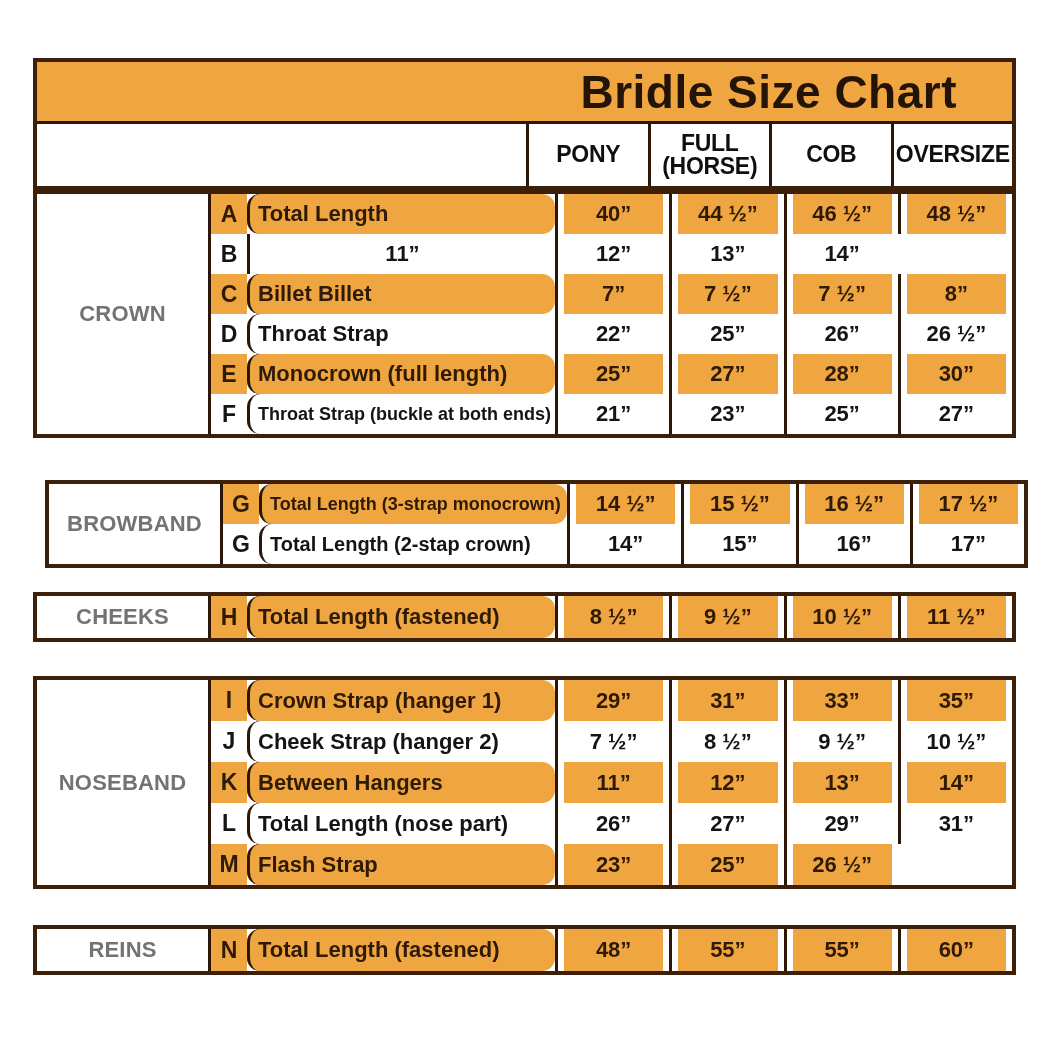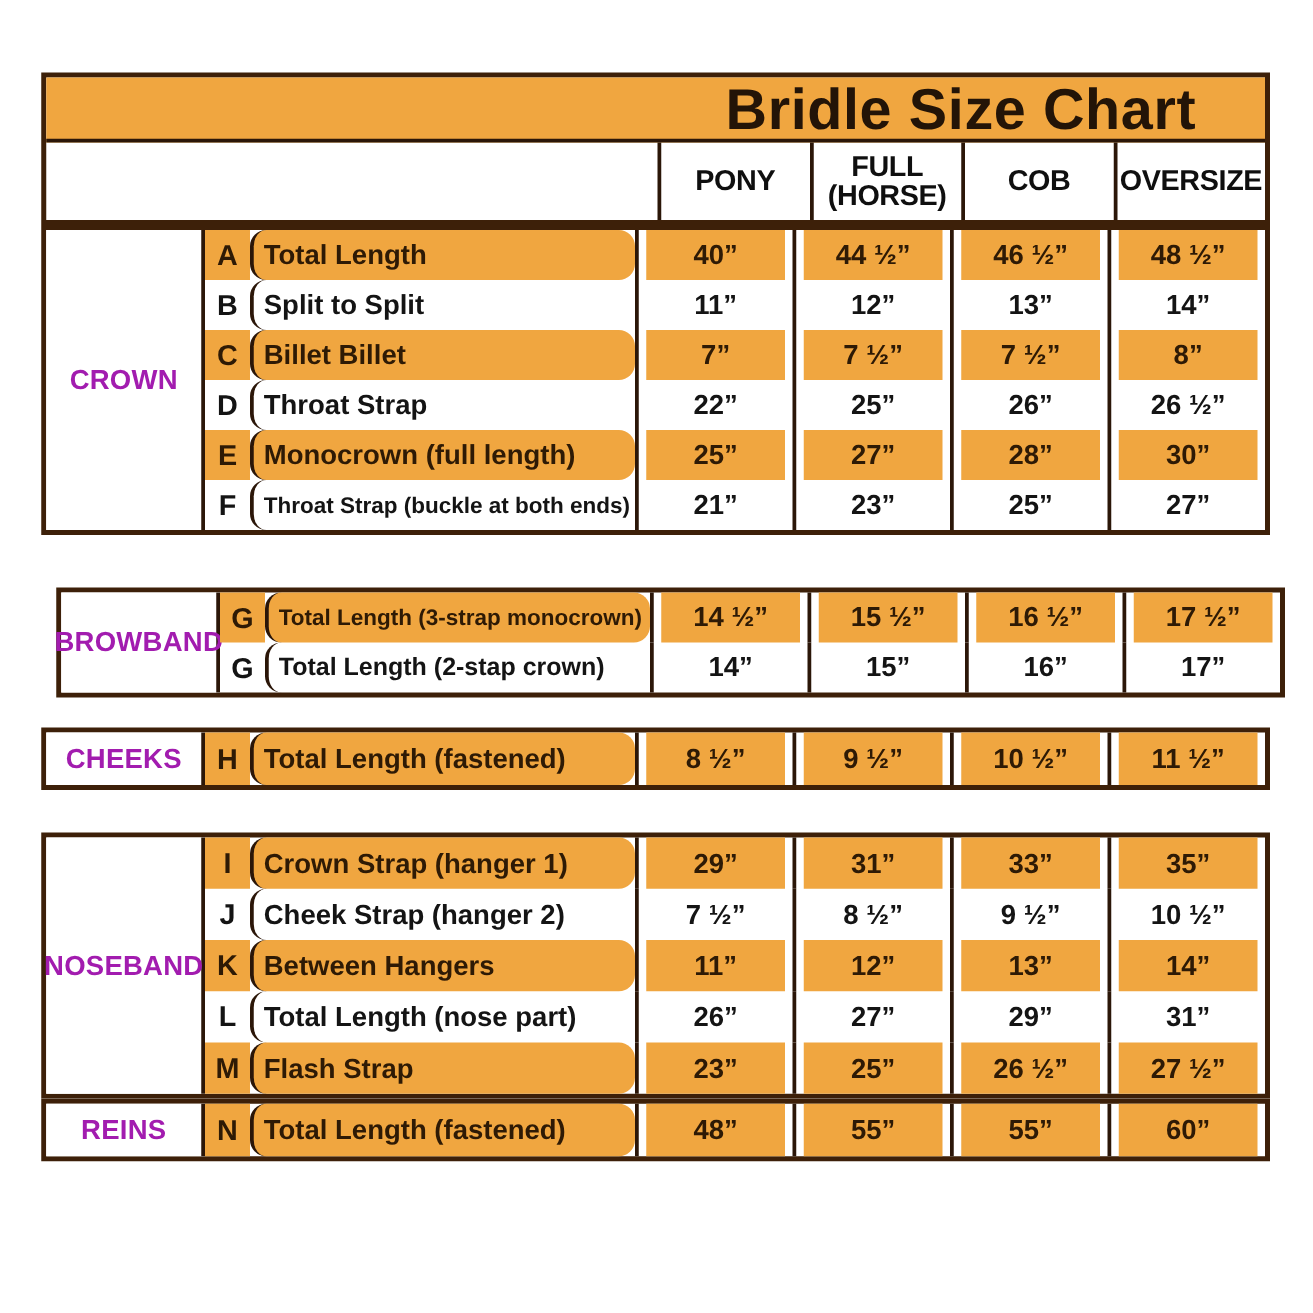--- a/index.html
+++ b/index.html
@@ -11,55 +11,55 @@
   }
   html,body{margin:0;padding:0;background:#ffffff;}
   body{
     width:1050px;height:1050px;overflow:hidden;
     font-family:"Liberation Sans", sans-serif;
   }
   .chart{width:983px;margin:58px 0 0 33px;}
   .block{border:4px solid var(--bdr);background:#fff;box-sizing:border-box;width:983px;}
   .block.body{display:flex;}
   .label{
-    width:127px;flex:none;box-sizing:border-box;border-right:3px solid var(--line);
+    width:174px;flex:none;box-sizing:border-box;border-right:3px solid var(--line);
     display:flex;align-items:center;justify-content:center;
-    font-size:22px;font-weight:600;color:#a21caf;letter-spacing:.2px;background:#fff;
+    font-size:22px;font-weight:600;color:#737373;letter-spacing:.2px;background:#fff;
   }
   .rows{flex:1;display:flex;flex-direction:column;min-width:0;}
   .row{display:grid;grid-template-columns:36px 308px repeat(4,1fr);height:40px;}
   .row.h41{height:41px;}
   .row.h42{height:42px;}
   .cell{display:flex;align-items:center;justify-content:center;box-sizing:border-box;min-width:0;}
   .cell + .cell{border-left:3px solid var(--line);}
   .letter{font-weight:700;font-size:23px;}
   .desc{justify-content:flex-start;padding-left:8px;font-weight:700;font-size:22px;white-space:nowrap;border-radius:13px;}
   .desc.sm{font-size:18px;}
   .desc.md{font-size:20px;}
   .band{
     flex:1;margin:0 6px;height:100%;display:flex;align-items:center;justify-content:center;
     font-weight:700;font-size:22px;white-space:nowrap;
   }
   .row.hl{color:var(--ink-orange);}
   .row.wh{color:var(--ink);}
   .row.hl .letter,.row.hl .desc,.row.hl .band{background:var(--orange);}
   
   .hdr-top{
-    height:52px;background:var(--orange);border-bottom:3px solid var(--line);
+    height:62px;background:var(--orange);border-bottom:3px solid var(--line);
     display:flex;align-items:center;justify-content:flex-end;padding-right:55px;box-sizing:border-box;
     font-size:46px;font-weight:700;color:#231407;letter-spacing:.5px;
   }
   .hdr-cols{display:grid;grid-template-columns:489px repeat(4,1fr);height:62px;}
   .hdr-cell{
     display:flex;align-items:center;justify-content:center;box-sizing:border-box;
     font-weight:700;font-size:23px;color:#0f0f0f;text-align:center;
     white-space:pre-line;line-height:1.02;letter-spacing:-0.3px;
   }
   .hdr-cell + .hdr-cell{border-left:3px solid var(--line);}
-  .mt42{margin-top:42px;margin-left:12px;} .mt40{margin-top:24px;} .mt34{margin-top:34px;} .mt36{}
+  .mt42{margin-top:42px;margin-left:12px;} .mt40{margin-top:24px;} .mt34{margin-top:34px;} .mt36{margin-top:36px;}
 </style>
 </head>
 <body>
 
 <div class="chart">
 
   <div class="block">
     <div class="hdr-top">
       <span>Bridle Size Chart</span>
     </div>
@@ -87,21 +87,20 @@
           </div>
         <div class="cell val">
             <span class="band">46 ½”</span>
           </div>
         <div class="cell val">
             <span class="band">48 ½”</span>
           </div>
       </div>
       <div class="row wh">
         <div class="cell letter">B</div>
-        <div class="cell desc">Split to Split</div>
         <div class="cell val">
             <span class="band">11”</span>
           </div>
         <div class="cell val">
             <span class="band">12”</span>
           </div>
         <div class="cell val">
             <span class="band">13”</span>
           </div>
         <div class="cell val">
@@ -307,23 +306,20 @@
         <div class="cell desc">Flash Strap</div>
         <div class="cell val">
             <span class="band">23”</span>
           </div>
         <div class="cell val">
             <span class="band">25”</span>
           </div>
         <div class="cell val">
             <span class="band">26 ½”</span>
           </div>
-        <div class="cell val">
-            <span class="band">27 ½”</span>
-          </div>
       </div>
     </div>
   </div>
 
   <div class="block body mt36">
     <div class="label">REINS</div>
     <div class="rows">
       <div class="row hl h42">
         <div class="cell letter">N</div>
         <div class="cell desc">Total Length (fastened)</div>

